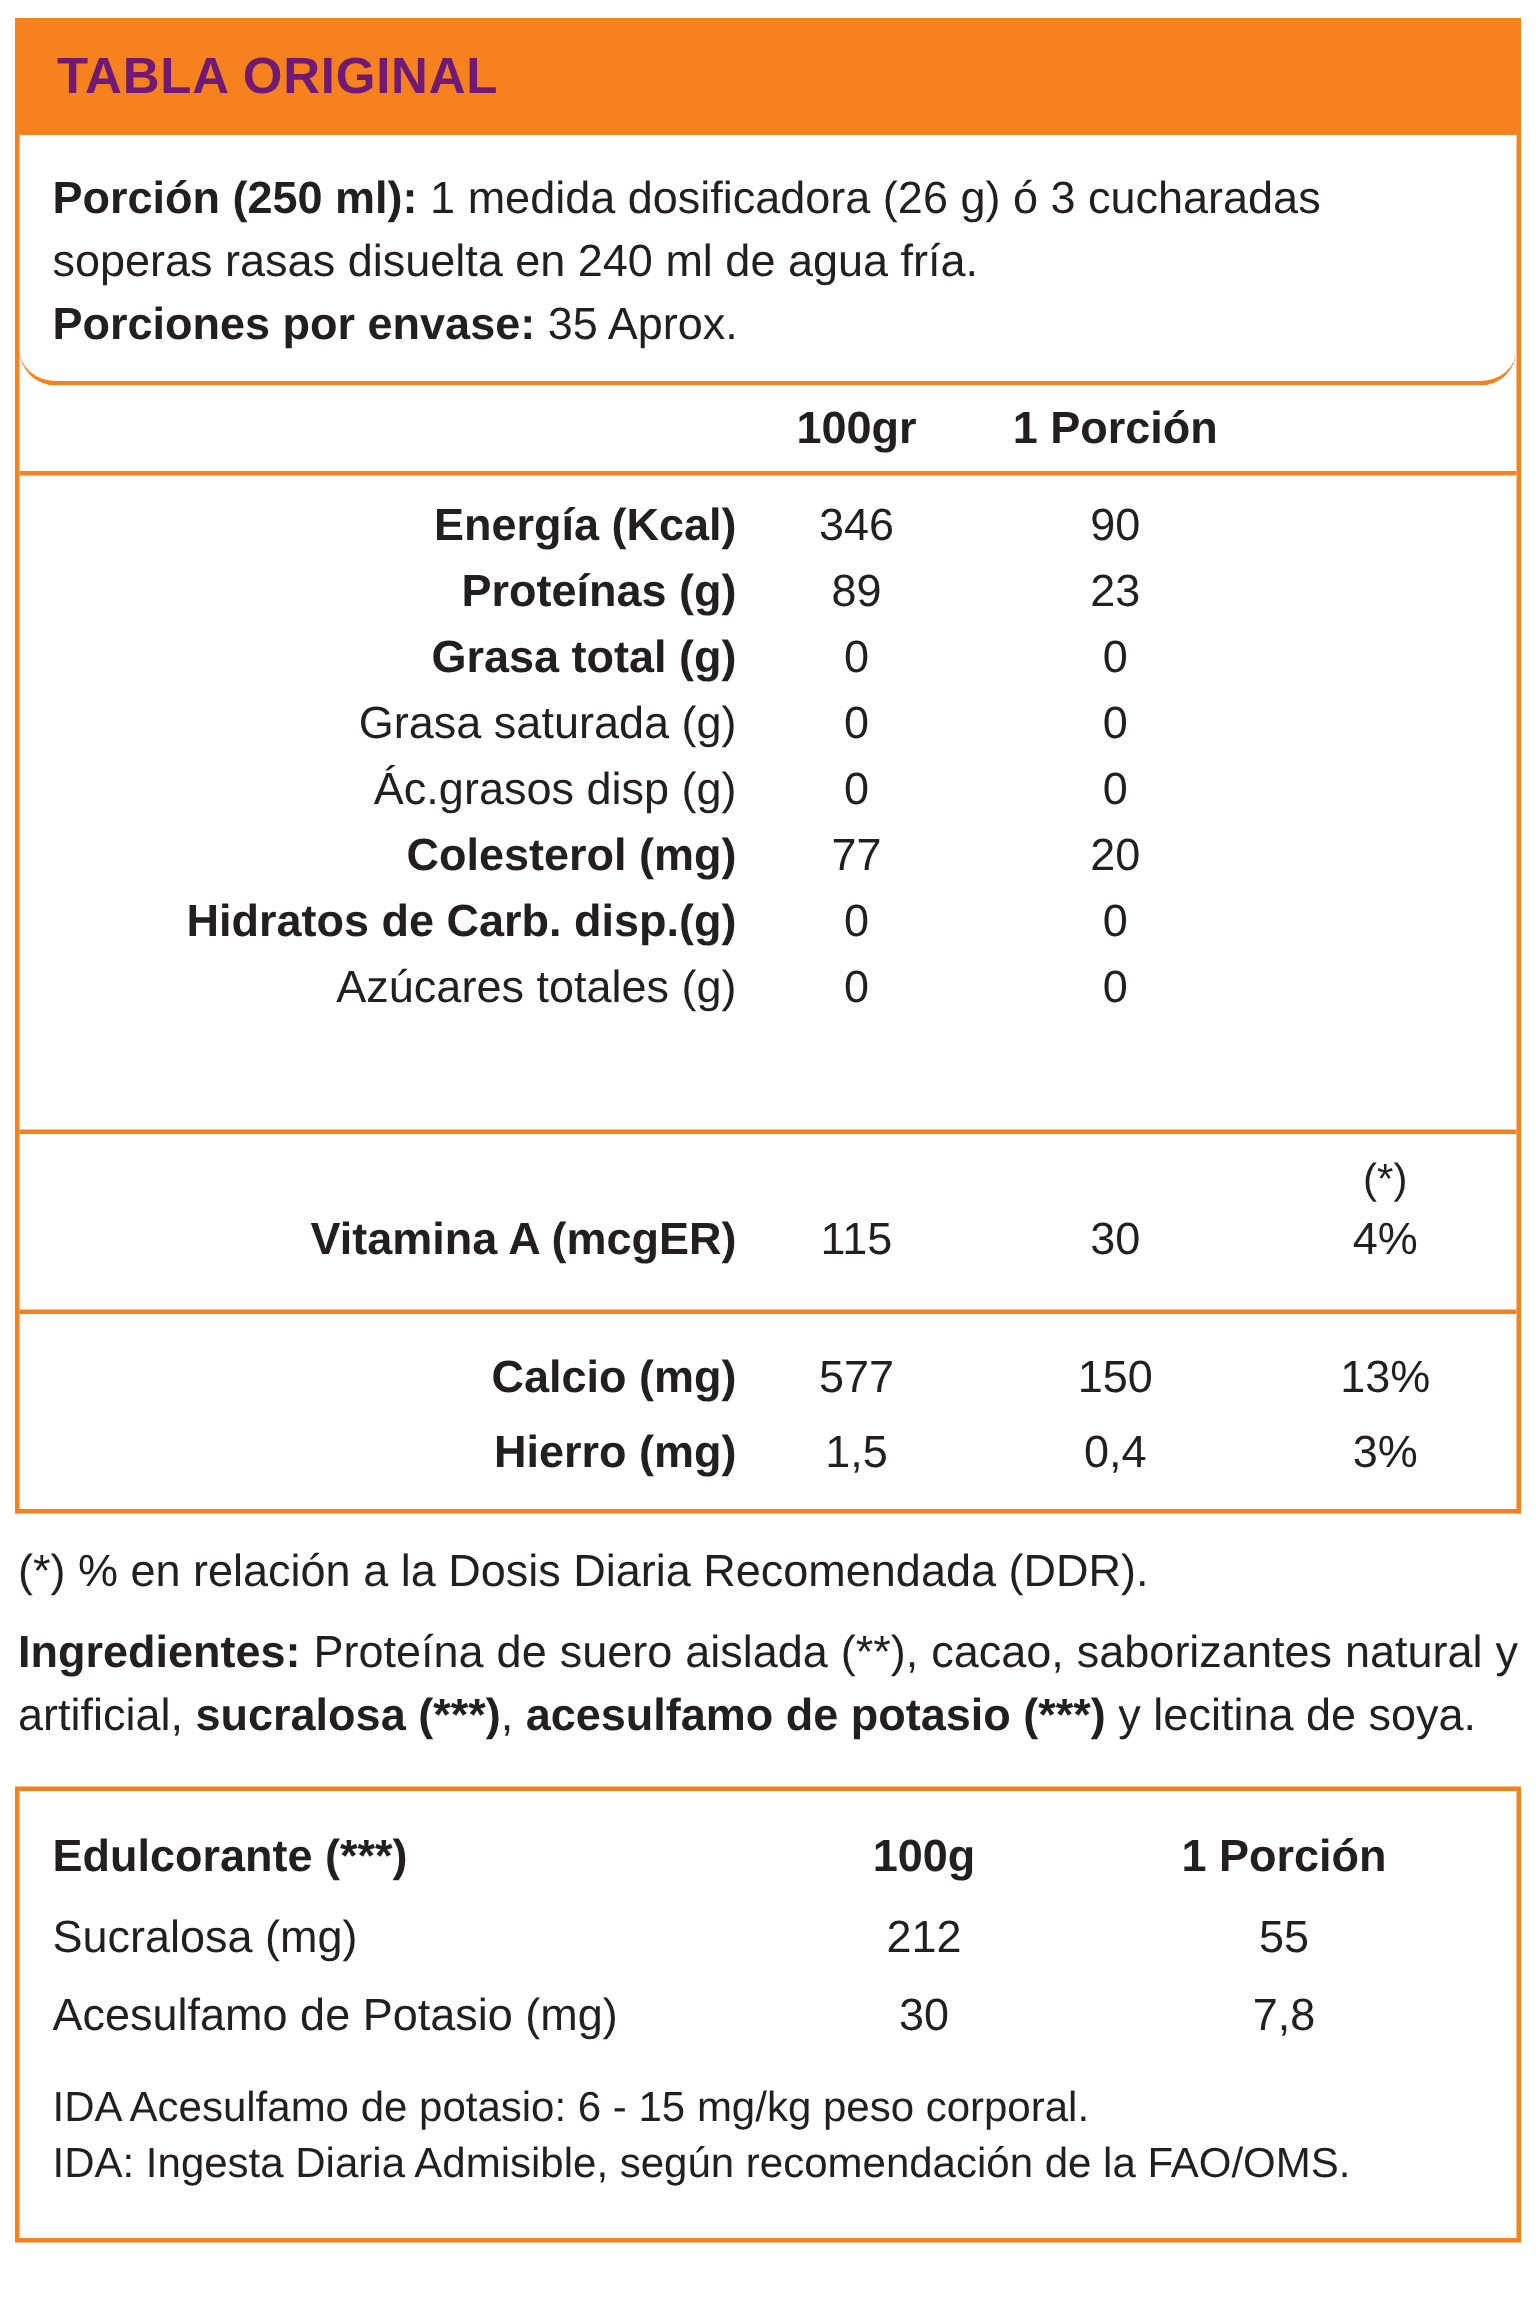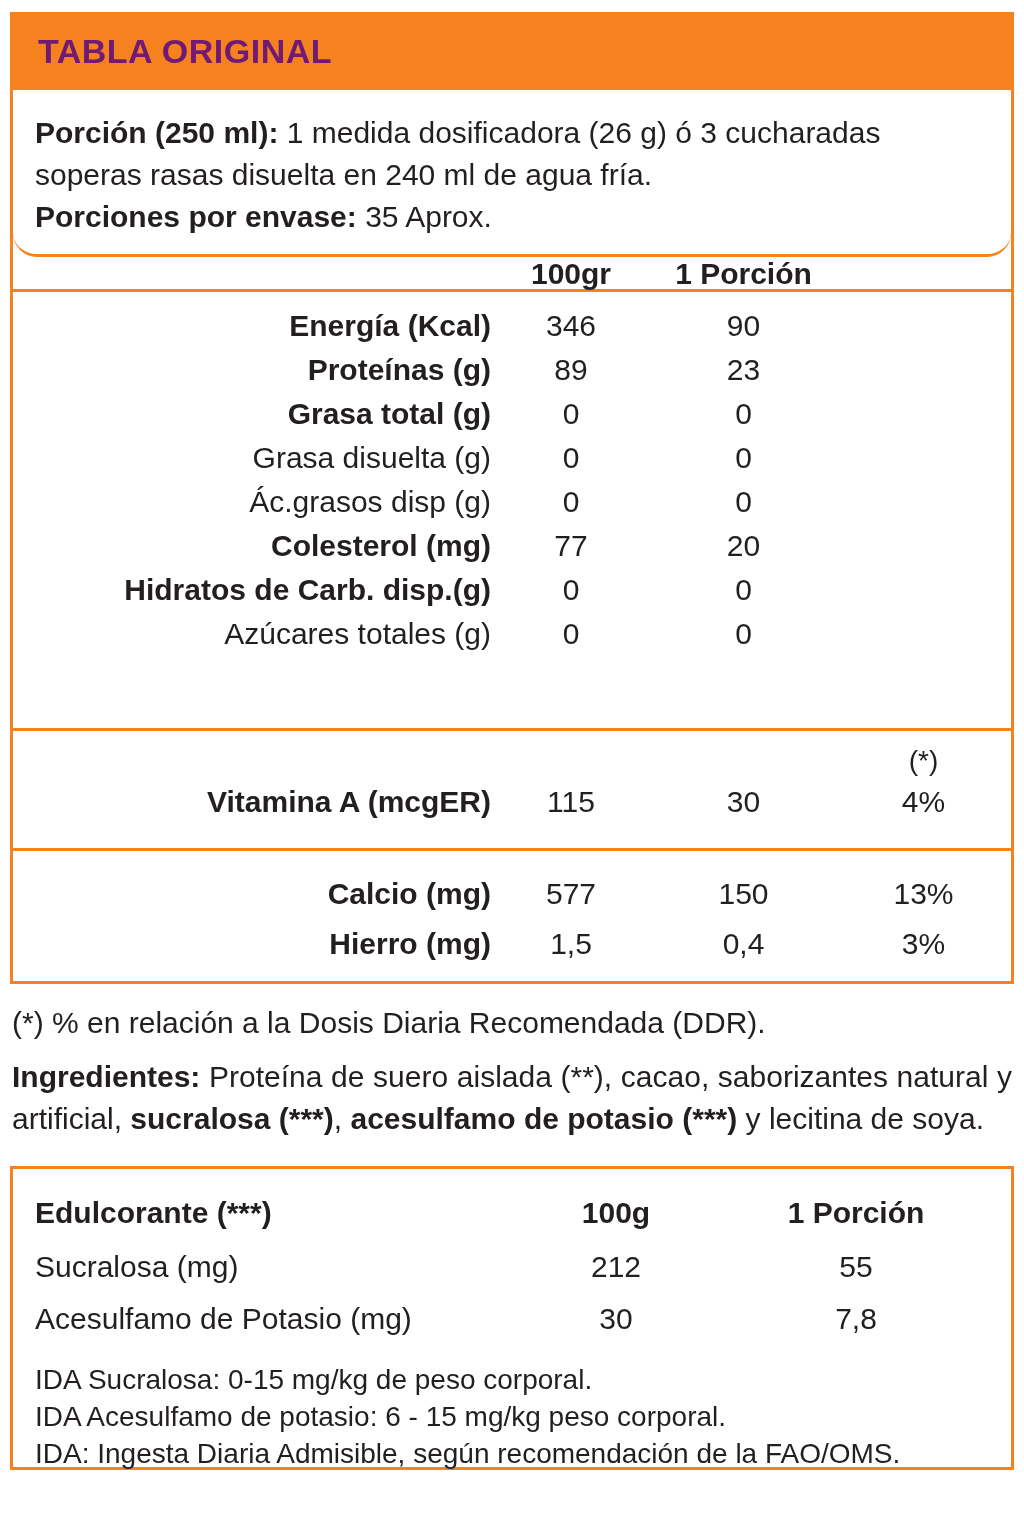--- a/index.html
+++ b/index.html
@@ -15,21 +15,21 @@
   .serving-section { height:167px; padding:22px 22px 0 22px; border-bottom:3px solid #F5821F;border-radius:24px; }
   .serving-section p { font-size:30px; line-height:42px; }
   .b { font-weight:bold; }
 
   .nrow { display:grid; grid-template-columns:1fr 160px 185px 175px; align-items:center;
           height:44px; font-size:30px; }
   .nrow .lbl { padding-left:22px; white-space:nowrap;text-align:right; }
   .nrow .lbl.indent { padding-left:36px; font-weight:normal; }
   .nrow .val { text-align:center; }
 
-  .col-header { height:35px; border-bottom:3px solid #F5821F; }
+  .col-header { height:60px; border-bottom:3px solid #F5821F; }
 
   .rows-section { padding-top:12px; height:439px; border-bottom:3px solid #F5821F; }
 
   .vitamin-section { height:120px; border-bottom:3px solid #F5821F; padding-top:12px; }
   .star-row { height:36px; font-size:28px; }
   .vit-row { height:46px; }
 
   .mineral-section { padding-top:18px; height:130px; }
   .mineral-section .nrow { height:50px; }
 
@@ -87,21 +87,21 @@
         </div>
 
         <div class="nrow">
           <span class="lbl b">Grasa total (g)</span>
           <span class="val">0</span>
           <span class="val">0</span>
           <span class="val"></span>
         </div>
 
         <div class="nrow">
-          <span class="lbl b indent">Grasa disuelta (g)</span>
+          <span class="lbl b indent">Grasa saturada (g)</span>
           <span class="val">0</span>
           <span class="val">0</span>
           <span class="val"></span>
         </div>
 
         <div class="nrow">
           <span class="lbl b indent">Ác.grasos disp (g)</span>
           <span class="val">0</span>
           <span class="val">0</span>
           <span class="val"></span>
@@ -188,19 +188,18 @@
         </div>
 
         <div class="srow">
           <span class="lbl">Acesulfamo de Potasio (mg)</span>
           <span class="val">30</span>
           <span class="val">7,8</span>
         </div>
       </div>
     <div class="ida">
 
-    <p>IDA Sucralosa: 0-15 mg/kg de peso corporal.</p>
         <p>IDA Acesulfamo de potasio: 6 - 15 mg/kg peso corporal.</p>
         <p>IDA: Ingesta Diaria Admisible, según recomendación de la FAO/OMS.</p>
       </div>
   </div>
 
 </div>
 
 </body></html>

